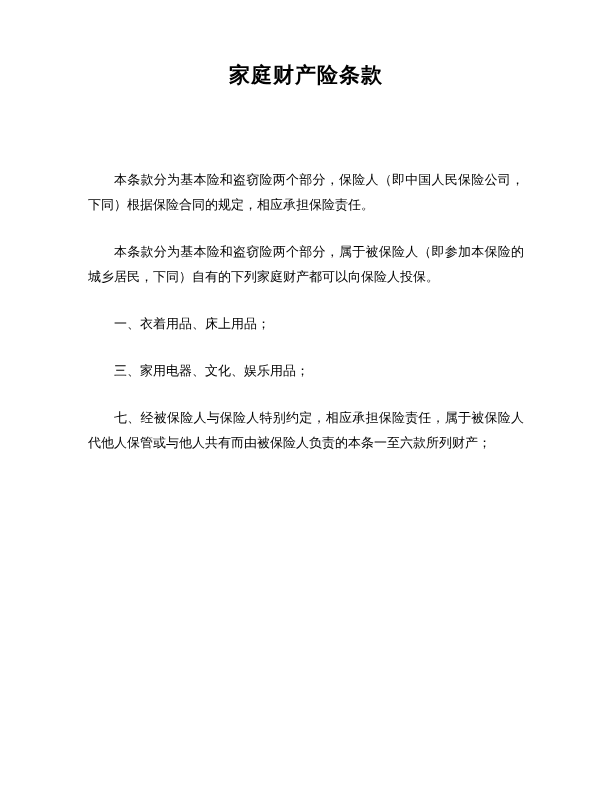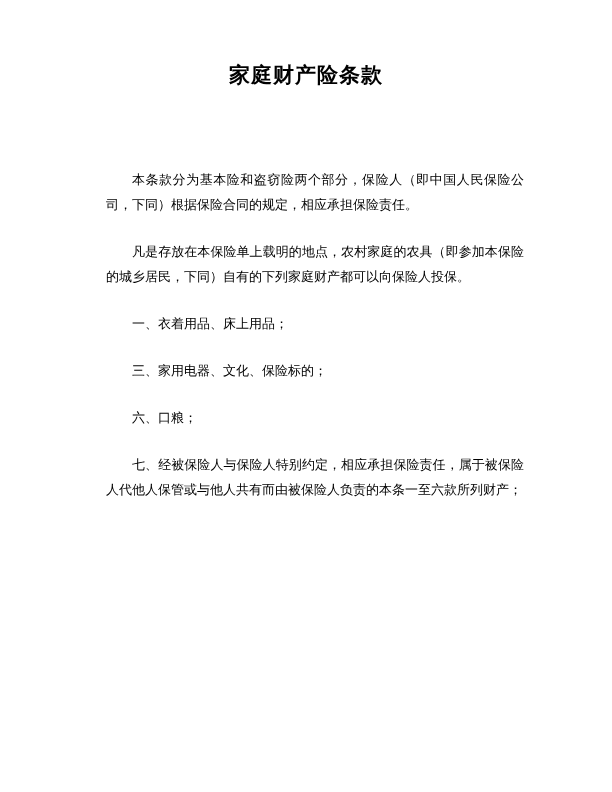--- a/index.html
+++ b/index.html
@@ -23,33 +23,32 @@
     text-align: center;
     font-size: 21px;
     font-weight: 700;
     letter-spacing: 1px;
     margin: 0 0 78px 0;
     line-height: 1.3;
   }
   .doc-body p {
     font-size: 13px;
     line-height: 25px;
-    margin: 0 0 22px 18px;
+    margin: 0 0 22px 0;
     text-indent: 2em;
     text-align: justify;
     word-break: break-all;
     font-family: Liberation Serif, serif;
   }
 </style>
 </head>
 <body>
 
 <div class="doc-page">
   <h1 class="doc-title">家庭财产险条款</h1>
   <div class="doc-body">
     <p>本条款分为基本险和盗窃险两个部分，保险人（即中国人民保险公司，下同）根据保险合同的规定，相应承担保险责任。</p>
-    <p>凡是存放在本保险单上载明的地点，农村家庭的农具（即参加本保险的城乡居民，下同）自有的下列家庭财产都可以向保险人投保。</p>
+    <p>本条款分为基本险和盗窃险两个部分，属于被保险人（即参加本保险的城乡居民，下同）自有的下列家庭财产都可以向保险人投保。</p>
     <p>一、衣着用品、床上用品；</p>
-    <p>三、家用电器、文化、保险标的；</p>
-    <p>六、口粮；</p>
+    <p>三、家用电器、文化、娱乐用品；</p>
     <p>七、经被保险人与保险人特别约定，相应承担保险责任，属于被保险人代他人保管或与他人共有而由被保险人负责的本条一至六款所列财产；</p>
   </div>
 </div>
 
 </body></html>

